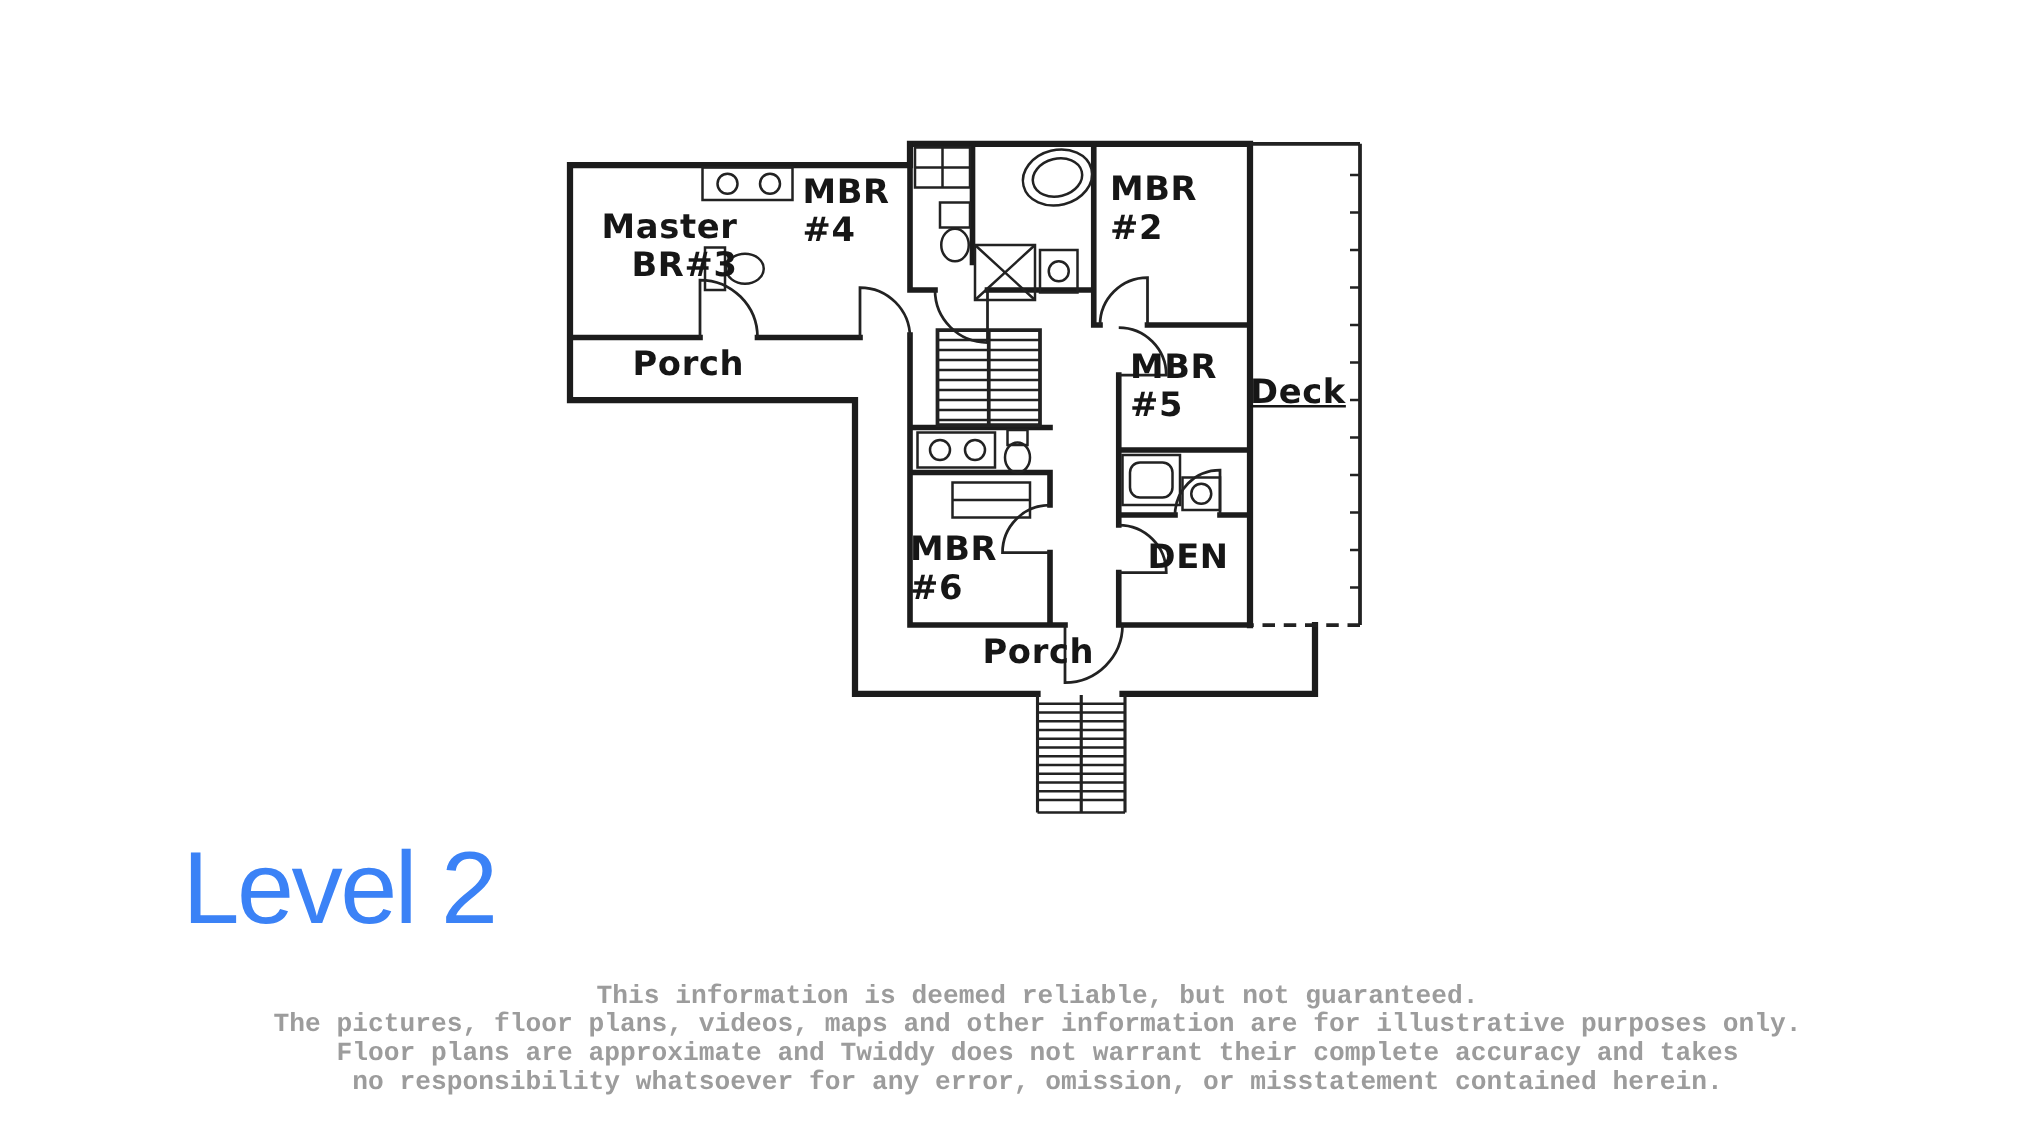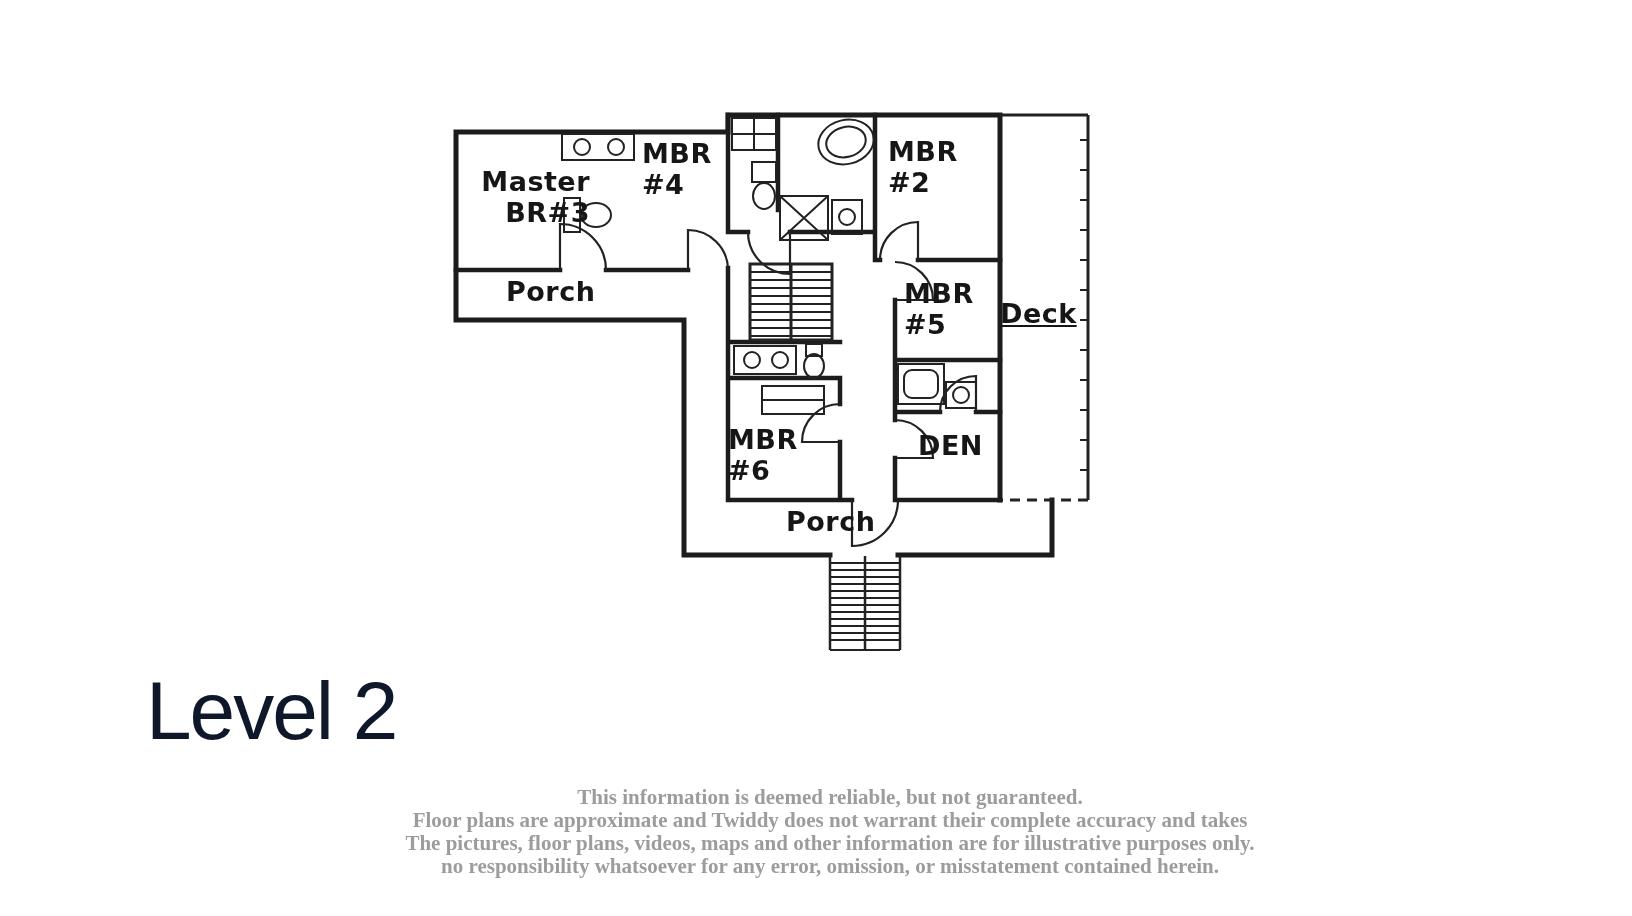--- a/index.html
+++ b/index.html
@@ -24,27 +24,27 @@
   .lbl-mbr5        { left:904px;  top:278px; width:96px;  }
   .lbl-deck        { left:1000px; top:298px; width:92px;text-decoration:underline;  }
   .lbl-mbr6        { left:728px;  top:424px; width:96px;  }
   .lbl-den         { left:918px;  top:430px; width:88px;  }
   .lbl-porch-lower { left:786px;  top:506px; width:124px; }
 
   .level-title {
     position:absolute; left:146px; top:664px;
     font-family:"Liberation Sans", sans-serif;
     font-size:82px; font-weight:400; letter-spacing:-2px;
-    color:#0f172a;
+    color:#3b82f6;
   }
 
   .disclaimer {
     position:absolute; left:180px; top:786px; width:1300px;
     text-align:center;
-    font-family:Liberation Serif, serif;
+    font-family:Liberation Mono, monospace;
     font-weight:700; font-size:21px; line-height:23px;
     color:#9c9c9c;
   }
 
   
   .walls  { stroke:#1c1c1c; fill:none; stroke-linecap:square; }
   .thin   { stroke:#222222; fill:none; }
 </style>
 </head>
 <body>
@@ -176,18 +176,18 @@
   <div class="plan-label lbl-deck">Deck</div>
   <div class="plan-label lbl-mbr6">MBR
 #6</div>
   <div class="plan-label lbl-den">DEN</div>
   <div class="plan-label lbl-porch-lower">Porch</div>
 
   <div class="level-title">Level 2</div>
 
   <div class="disclaimer">
     <div>This information is deemed reliable, but not guaranteed.</div>
+    <div>The pictures, floor plans, videos, maps and other information are for illustrative purposes only.</div>
     <div>Floor plans are approximate and Twiddy does not warrant their complete accuracy and takes</div>
-    <div>The pictures, floor plans, videos, maps and other information are for illustrative purposes only.</div>
     <div>no responsibility whatsoever for any error, omission, or misstatement contained herein.</div>
   </div>
 
 </div>
 
 </body></html>

